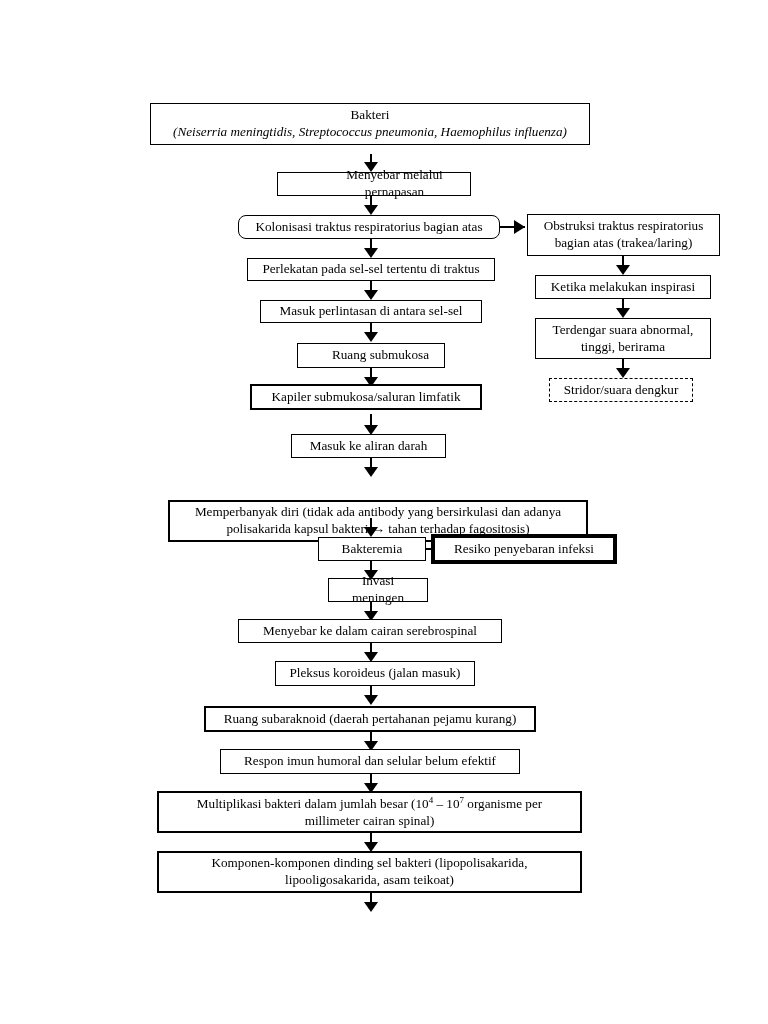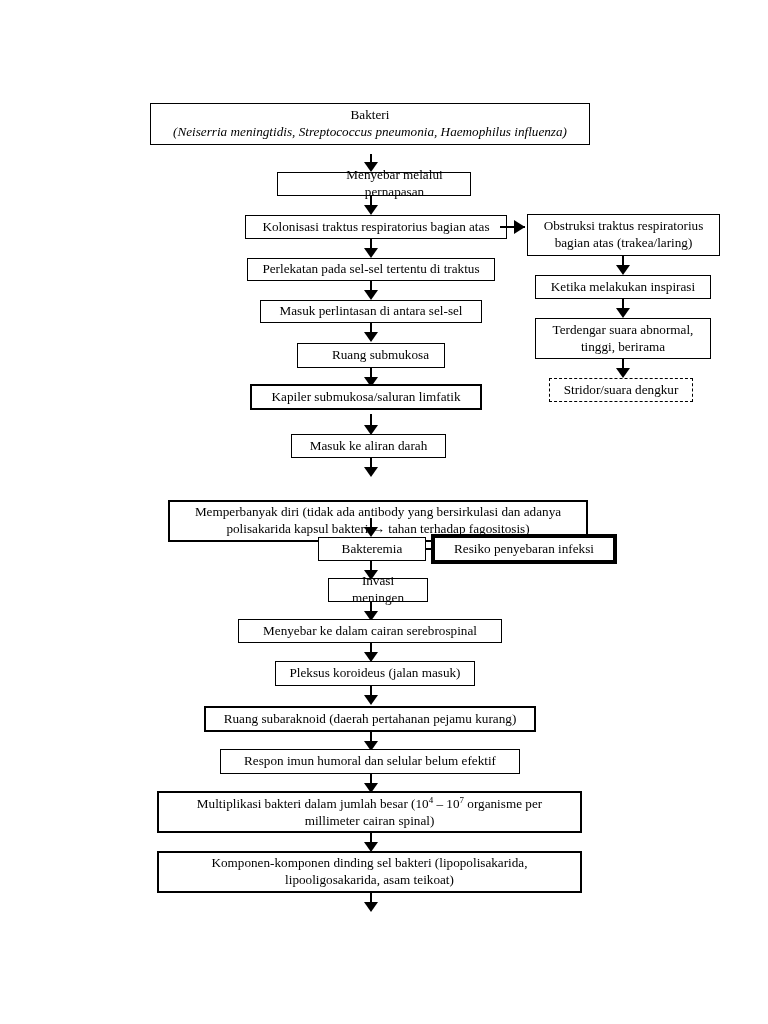--- a/index.html
+++ b/index.html
@@ -99,21 +99,21 @@
   </div>
   <div class="vline" style="left:370px; top:154px; height:9px;"></div>
   <div class="arrowdown" style="left:364px; top:162px;"></div>
 
   <div class="node" style="left:277px; top:172px; width:194px; height:24px;padding-left:47px;">
     <span>Menyebar melalui pernapasan</span>
   </div>
   <div class="vline" style="left:370px; top:196px; height:11px;"></div>
   <div class="arrowdown" style="left:364px; top:205px;"></div>
 
-  <div class="node" style="left:245px; top:215px; width:262px; height:24px;">
+  <div class="node" style="left:238px; top:215px; width:262px; height:24px;border-radius:8px;">
     <span>Kolonisasi traktus respiratorius bagian atas</span>
   </div>
 
   <div class="hline" style="left:500px; top:226px; width:25px;"></div>
   <div class="arrowright" style="left:514px; top:220px;"></div>
 
   <div class="vline" style="left:370px; top:239px; height:11px;"></div>
   <div class="arrowdown" style="left:364px; top:248px;"></div>
 
   <div class="node" style="left:527px; top:214px; width:193px; height:42px;">

